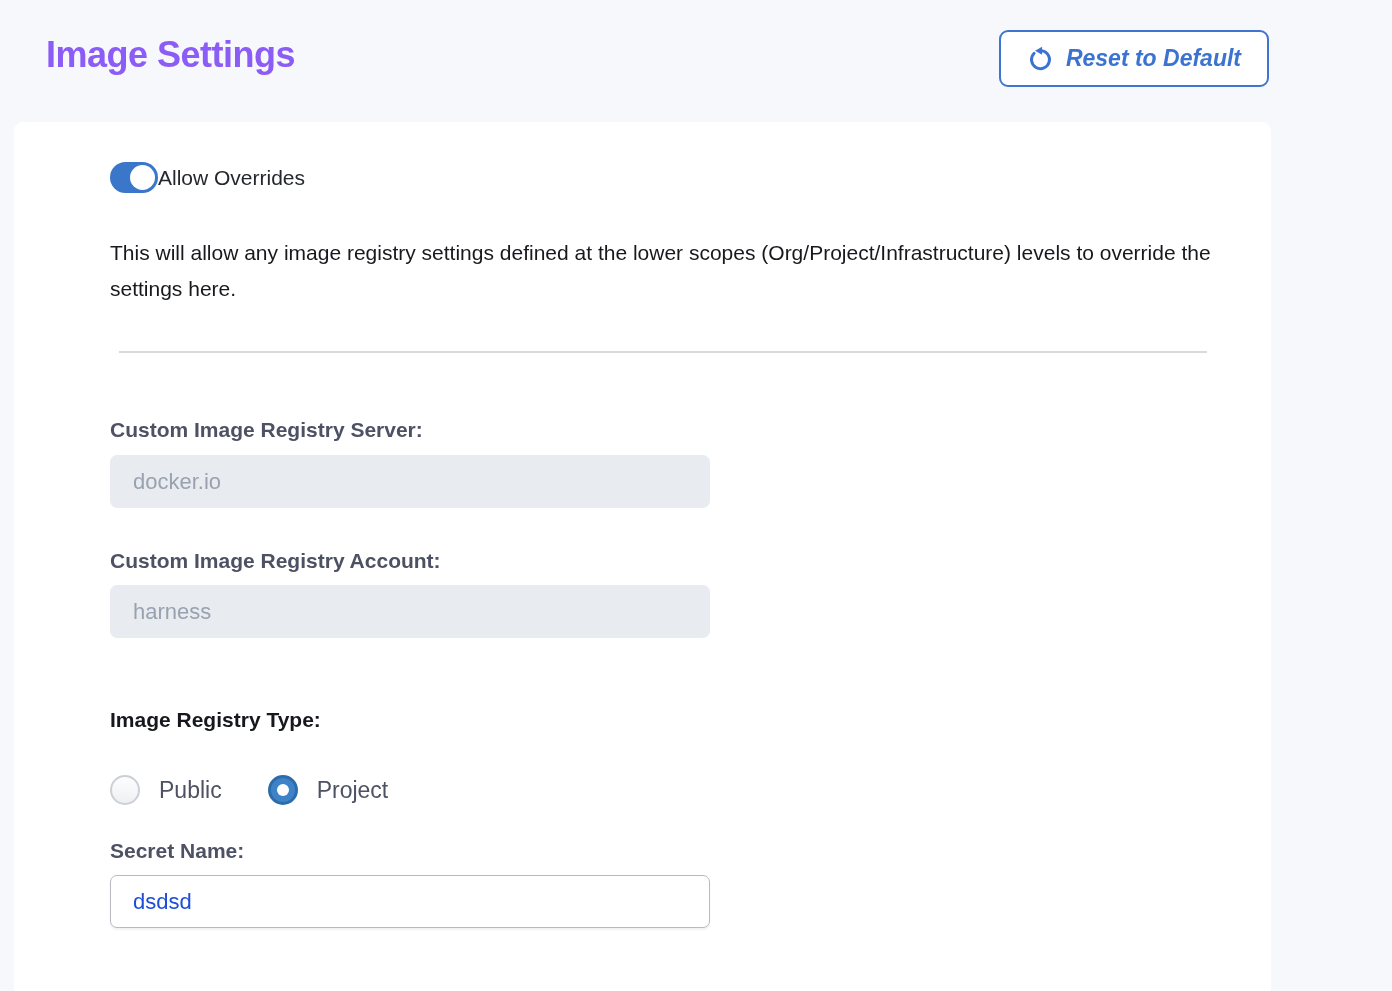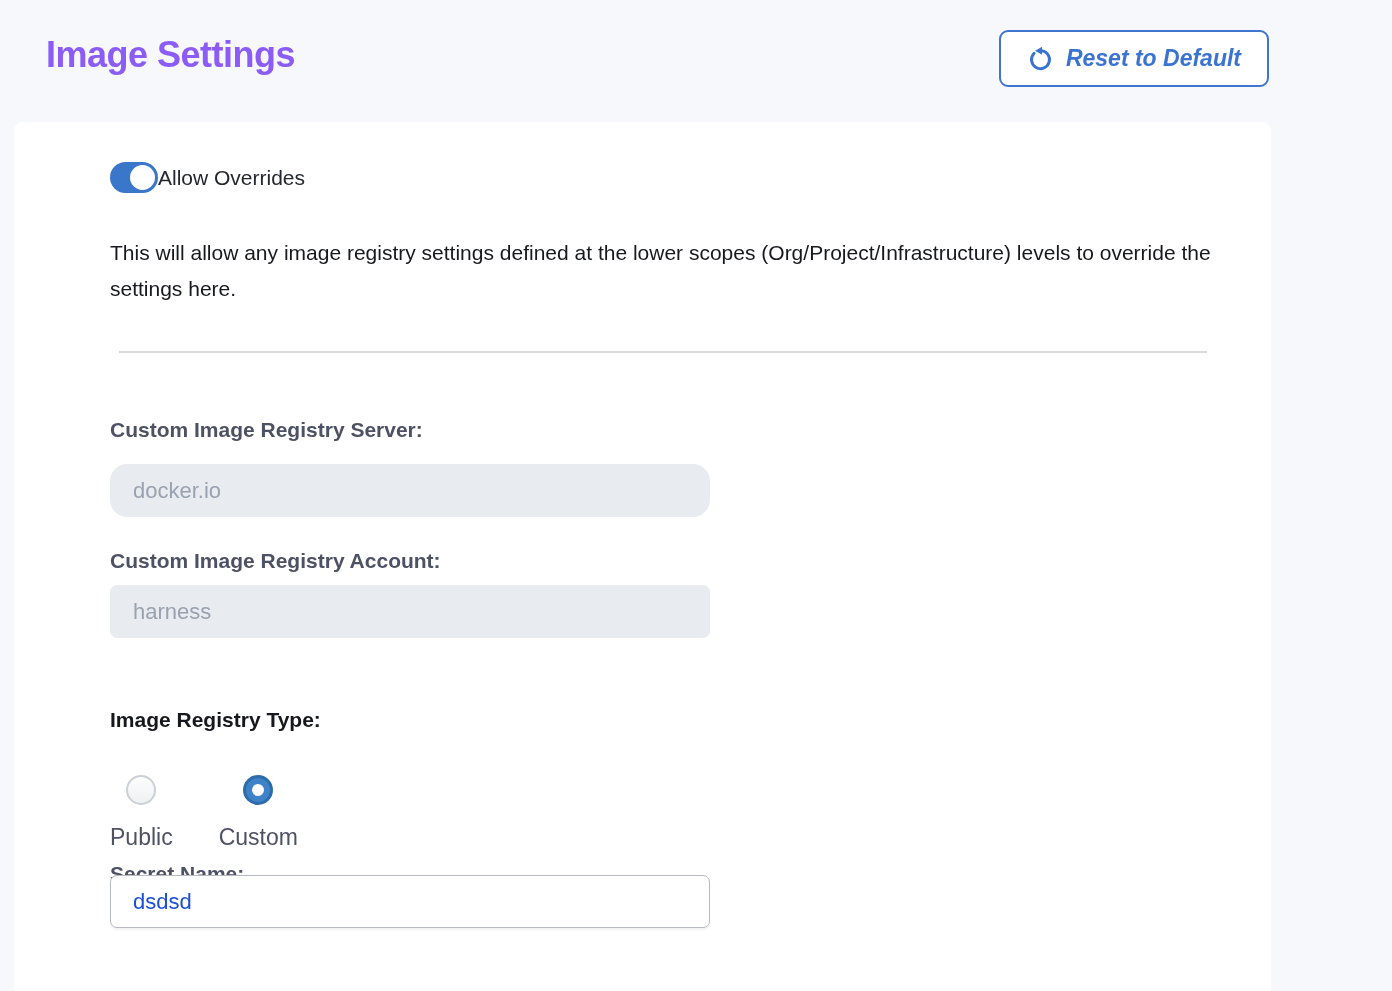--- a/index.html
+++ b/index.html
@@ -97,21 +97,21 @@
     color: #1d4ed8;
     box-shadow: 0 2px 2px rgba(40, 41, 61, 0.06);
   }
 
   
   .radio-row {
     position: absolute; left: 96px; top: 653px;
     display: flex; align-items: center; gap: 46px;
   }
   .radio-option {
-    display: flex; align-items: center; gap: 19px; cursor: pointer; flex-direction: column;
+    display: flex; align-items: center; gap: 19px; cursor: pointer;
   }
   .radio-circle {
     width: 30px; height: 30px; border-radius: 50%; flex: none;
     position: relative;
   }
   .radio-circle.unchecked {
     background: linear-gradient(180deg, #fdfdfe 0%, #eef0f3 100%);
     border: 2px solid #cbd0d6;
   }
   .radio-circle.checked {
@@ -150,34 +150,34 @@
       <div class="knob"></div>
     </div>
     <div class="toggle-label">Allow Overrides</div>
   </div>
 
   <div class="description">This will allow any image registry settings defined at the lower scopes (Org/Project/Infrastructure) levels to override the settings here.</div>
 
   <div class="divider"></div>
 
   <div class="field-label" style="top: 296px;">Custom Image Registry Server:</div>
-  <input type="text" class="text-input" style="top: 342px; border-radius: 17px;" disabled="" placeholder="docker.io">
+  <input type="text" class="text-input" style="top: 333px;" disabled="" placeholder="docker.io">
 
   <div class="field-label" style="top: 427px;">Custom Image Registry Account:</div>
   <input type="text" class="text-input" style="top: 463px;" disabled="" placeholder="harness">
 
   <div class="field-label bold" style="top: 586px;">Image Registry Type:</div>
 
   <div class="radio-row">
     <div class="radio-option" role="radio" aria-checked="false">
       <span class="radio-circle unchecked"></span>
       <span class="radio-label">Public</span>
     </div>
     <div class="radio-option" role="radio" aria-checked="true">
       <span class="radio-circle checked"></span>
-      <span class="radio-label">Custom</span>
+      <span class="radio-label">Project</span>
     </div>
   </div>
 
-  <div class="field-label" style="top: 717px; margin-top: 23px;">Secret Name:</div>
+  <div class="field-label" style="top: 717px;">Secret Name:</div>
   <input type="text" class="text-input editable" style="top: 753px;" value="dsdsd">
 
 </div>
 
 </body></html>

